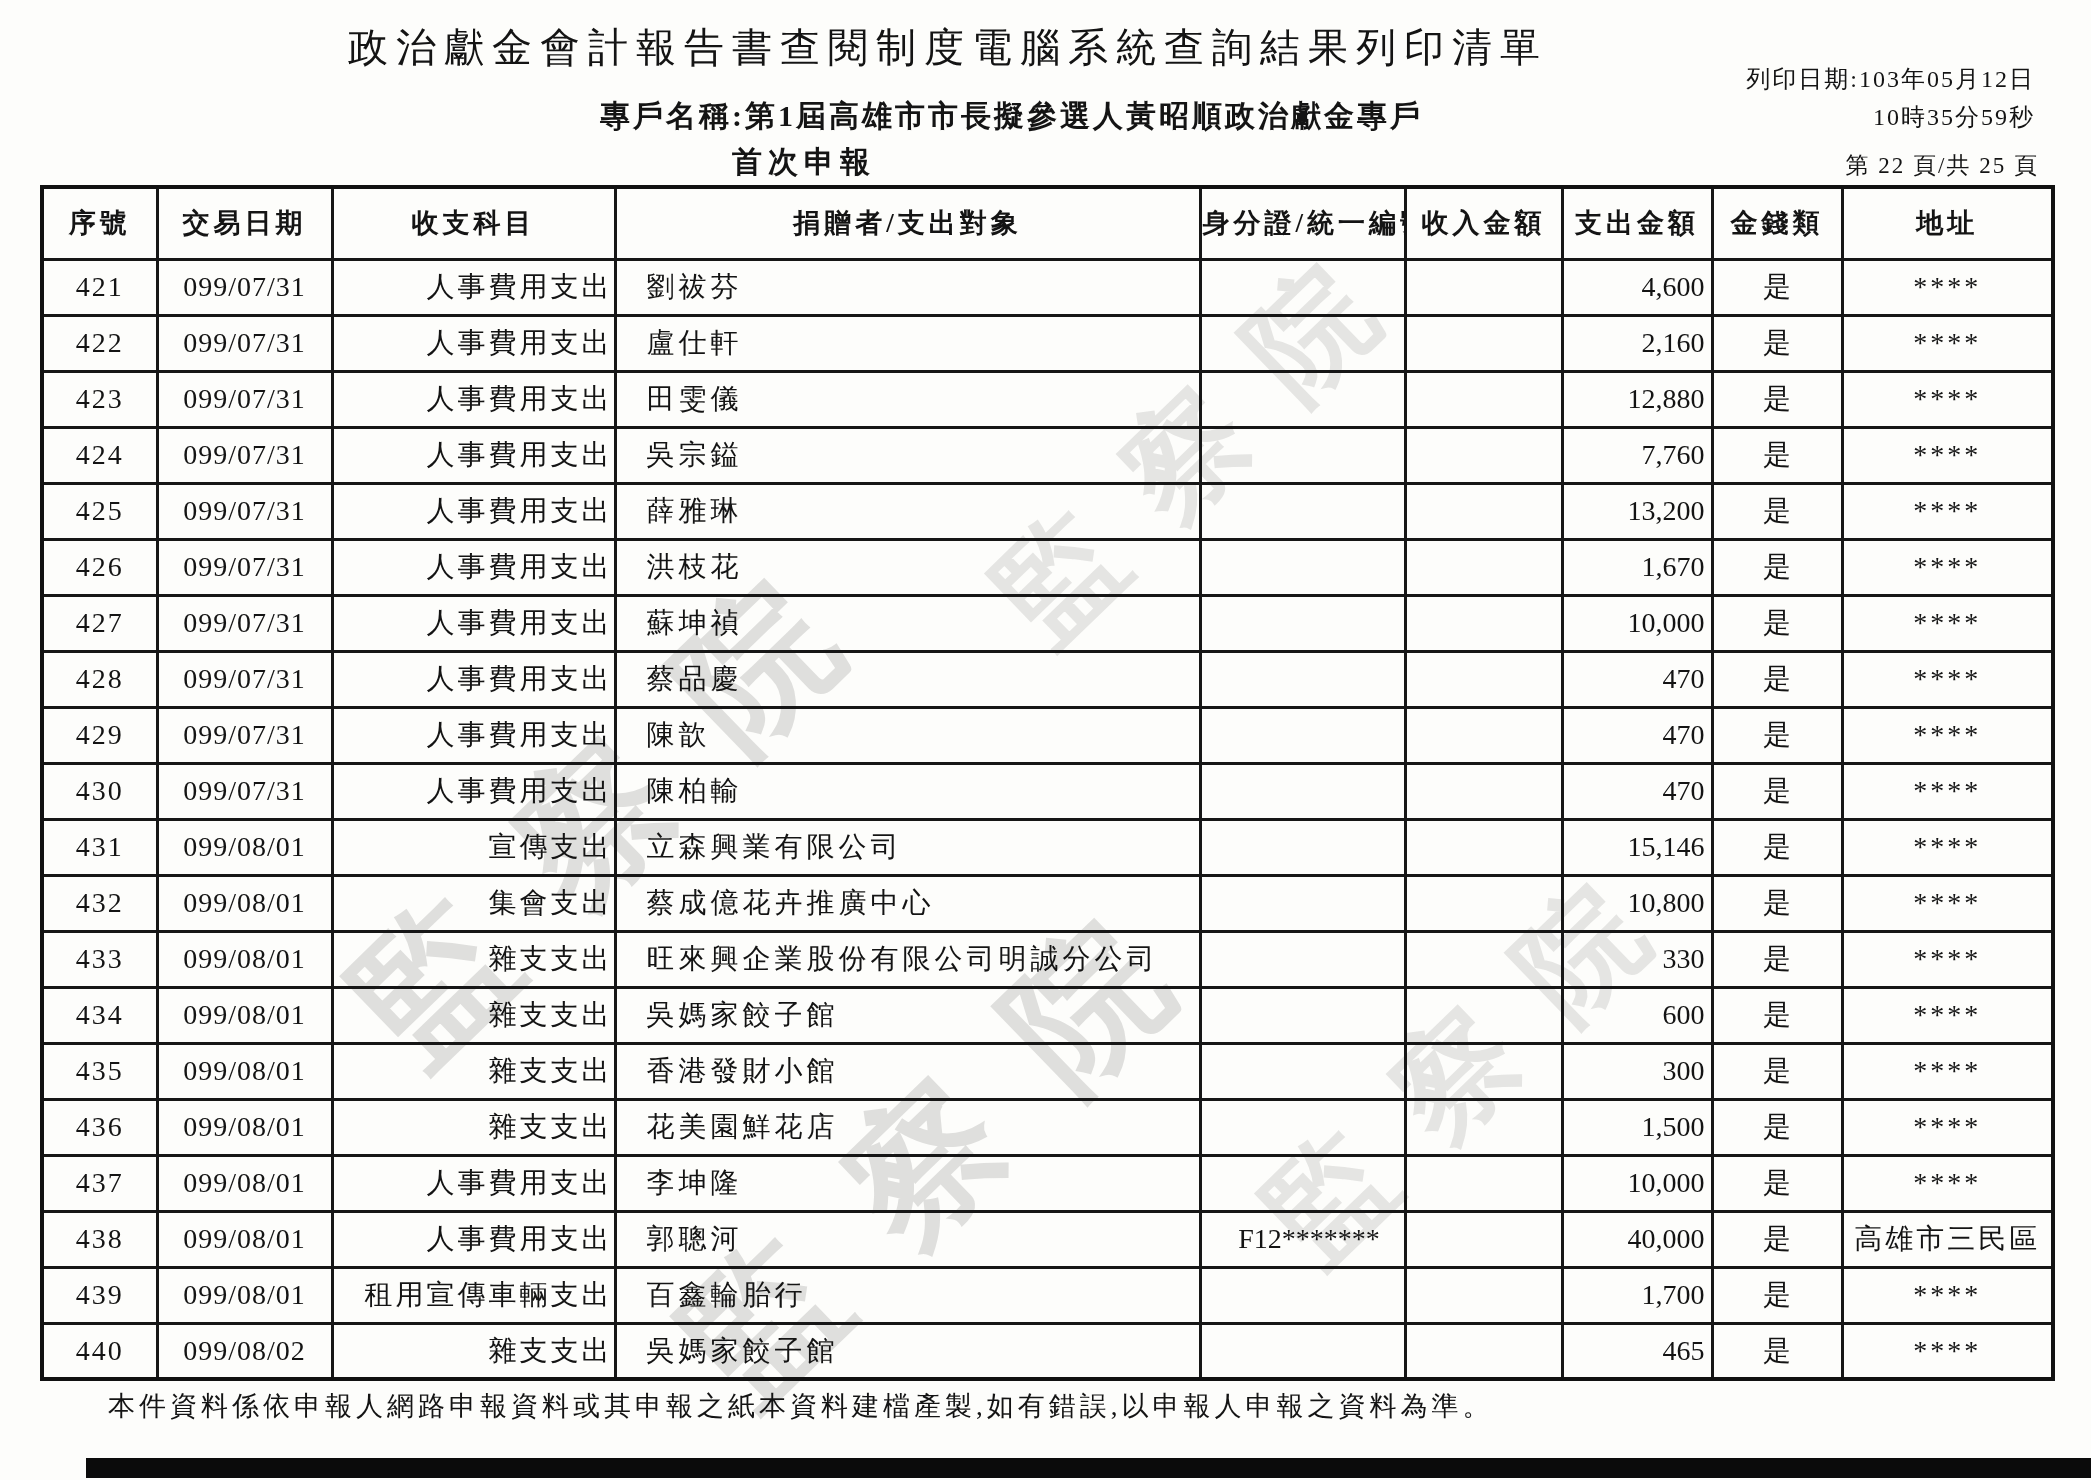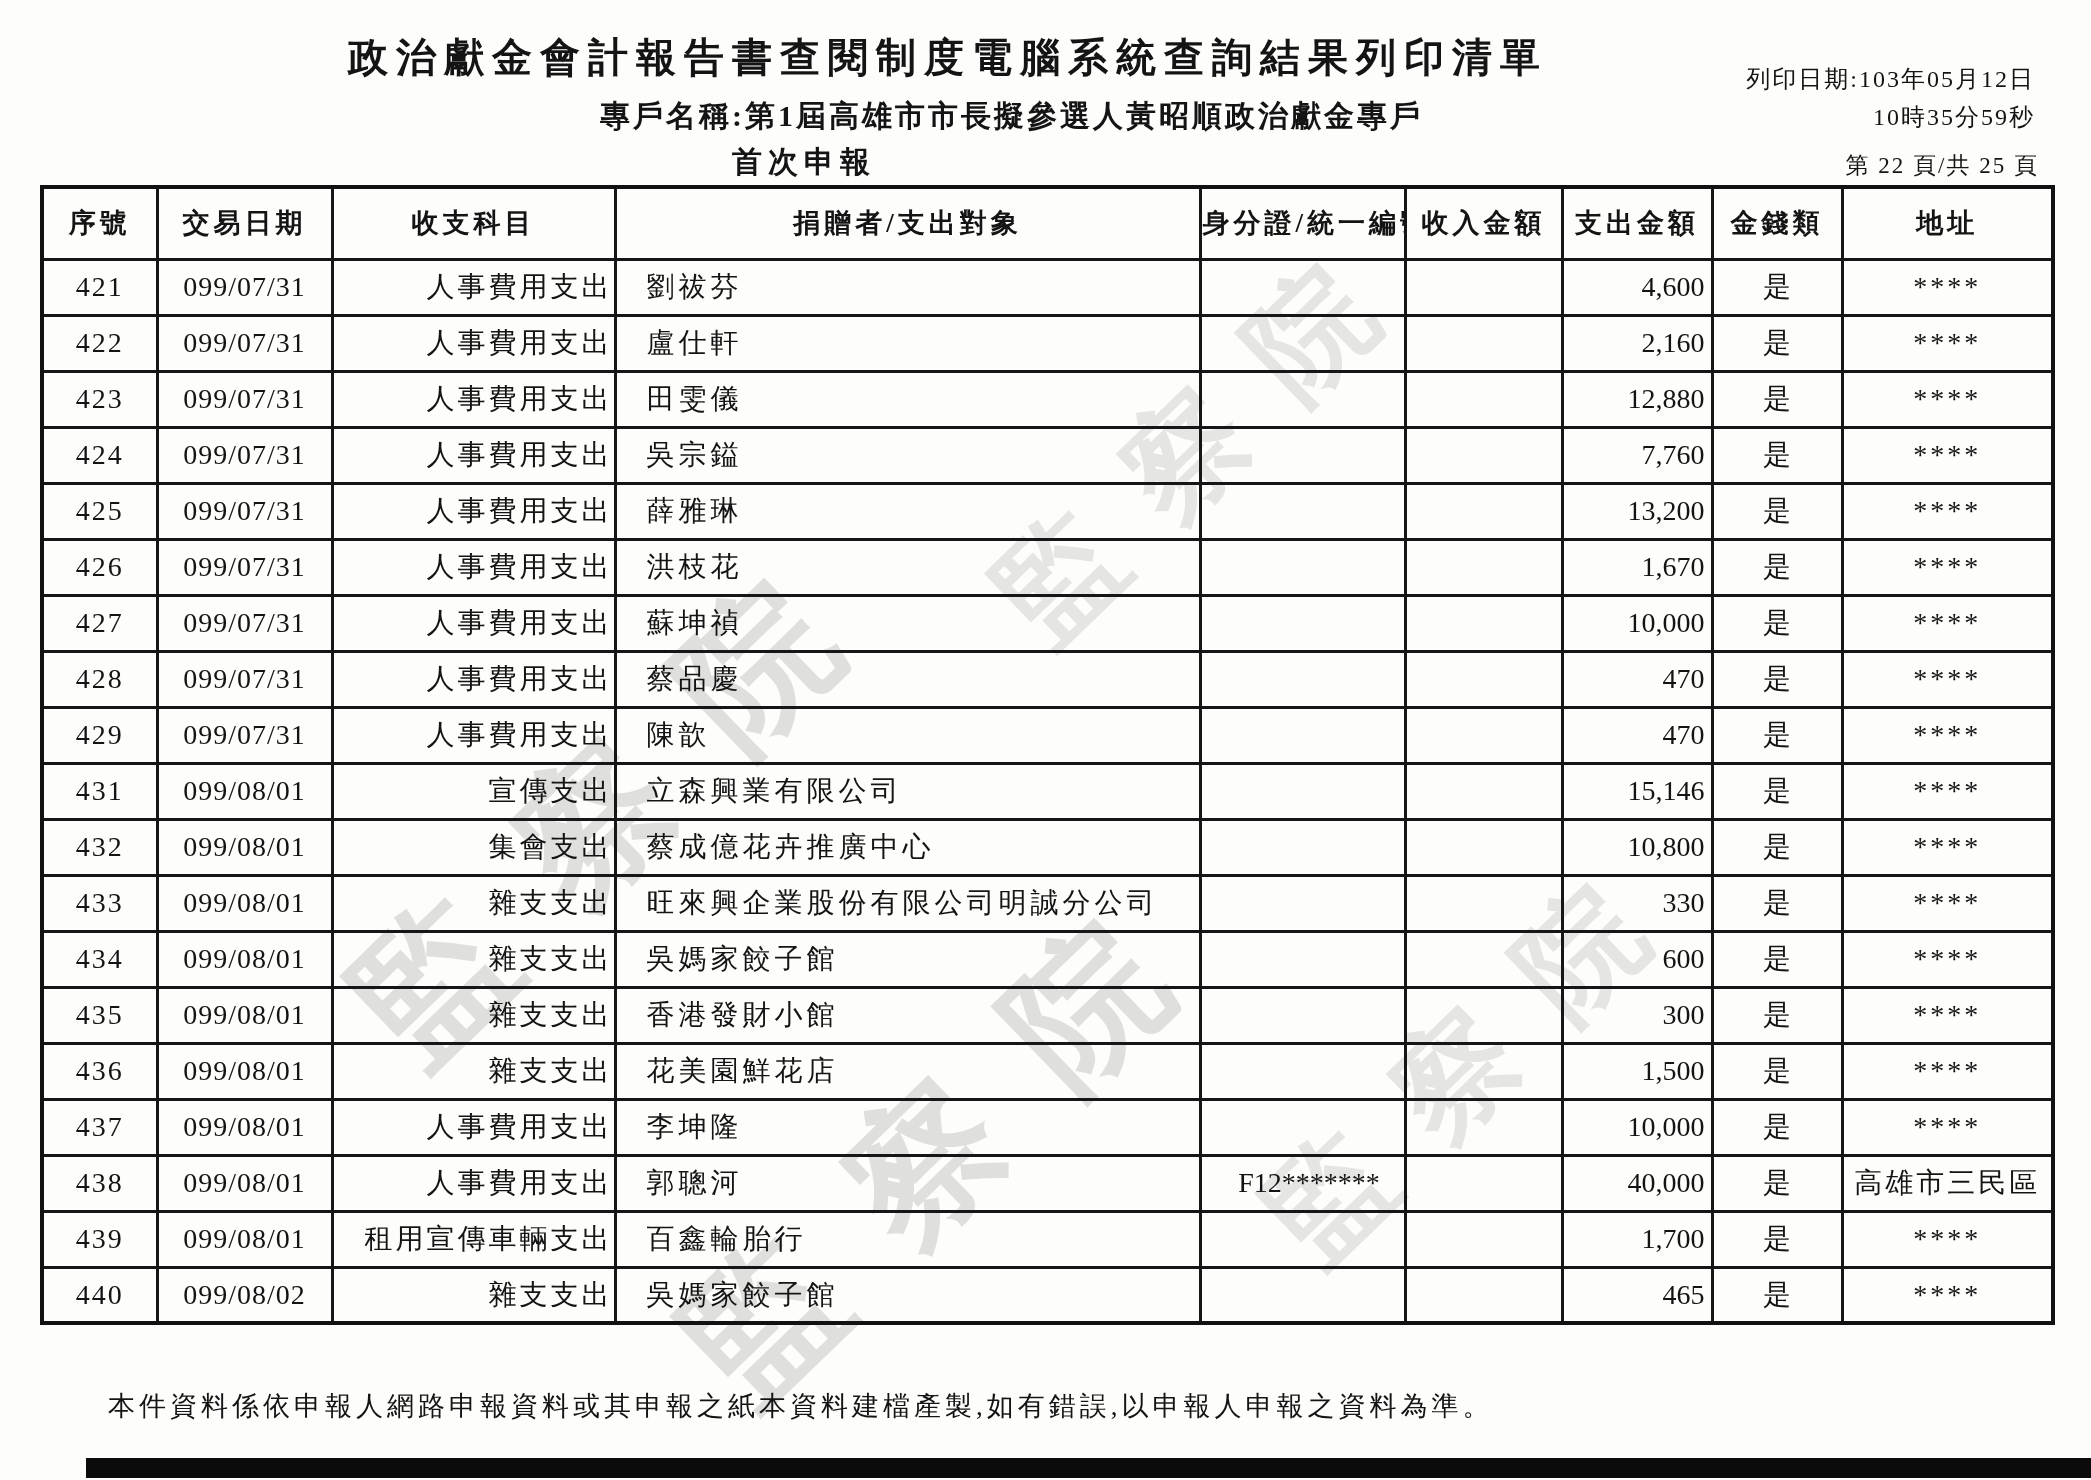--- a/index.html
+++ b/index.html
@@ -3,22 +3,22 @@
 <meta charset="utf-8">
 <style>
   html,body { margin:0; padding:0; background:#e8e8e4; }
   .page {
     position:relative; width:2091px; height:1480px;
     background:#fdfdfb; overflow:hidden;
     font-family:"Liberation Serif","DejaVu Serif",serif;
     color:#141414;
   }
   .title {
-    position:absolute; top:30px; left:348px;
-    font-size:40px; font-weight:700; letter-spacing:8px; white-space:nowrap;
+    position:absolute; top:20px; left:348px;
+    font-size:40px; font-weight:400; letter-spacing:8px; white-space:nowrap;
   }
   .subtitle {
     position:absolute; top:96px; left:600px;
     font-size:30px; font-weight:600; letter-spacing:3px; white-space:nowrap;
   }
   .report-type {
     position:absolute; top:142px; left:732px;
     font-size:30px; font-weight:700; letter-spacing:6px;
   }
   .print-block {
@@ -207,20 +207,31 @@
           <td class="c-date">099/07/31</td>
           <td class="c-category">人事費用支出</td>
           <td class="c-payee">陳歆</td>
           <td class="c-id"></td>
           <td class="c-income"></td>
           <td class="c-expense">470</td>
           <td class="c-money">是</td>
           <td class="c-address">****</td>
         </tr>
         <tr>
+          <td class="c-serial">430</td>
+          <td class="c-date">099/07/31</td>
+          <td class="c-category">人事費用支出</td>
+          <td class="c-payee">陳柏輸</td>
+          <td class="c-id"></td>
+          <td class="c-income"></td>
+          <td class="c-expense">470</td>
+          <td class="c-money">是</td>
+          <td class="c-address">****</td>
+        </tr>
+        <tr>
           <td class="c-serial">431</td>
           <td class="c-date">099/08/01</td>
           <td class="c-category">宣傳支出</td>
           <td class="c-payee">立森興業有限公司</td>
           <td class="c-id"></td>
           <td class="c-income"></td>
           <td class="c-expense">15,146</td>
           <td class="c-money">是</td>
           <td class="c-address">****</td>
         </tr>

